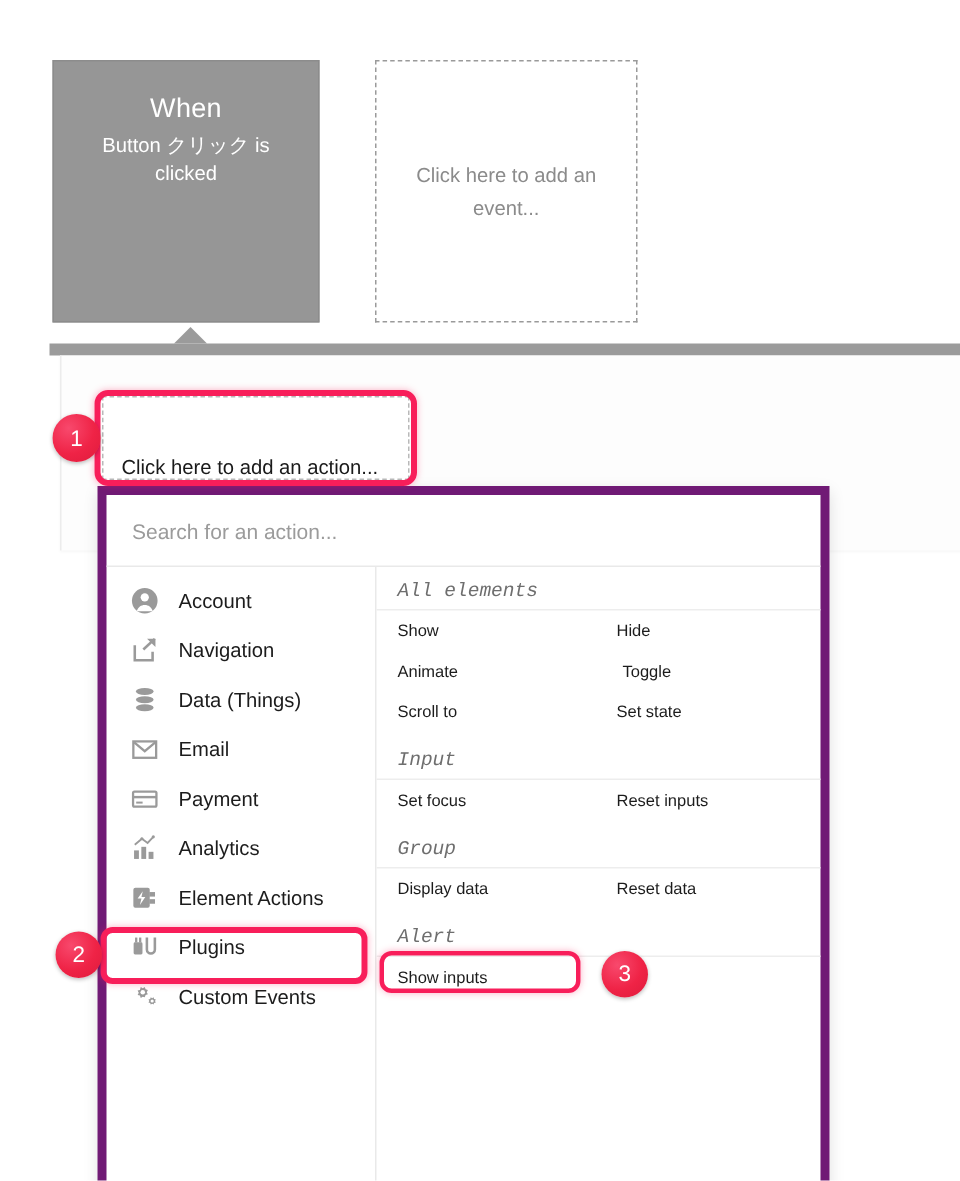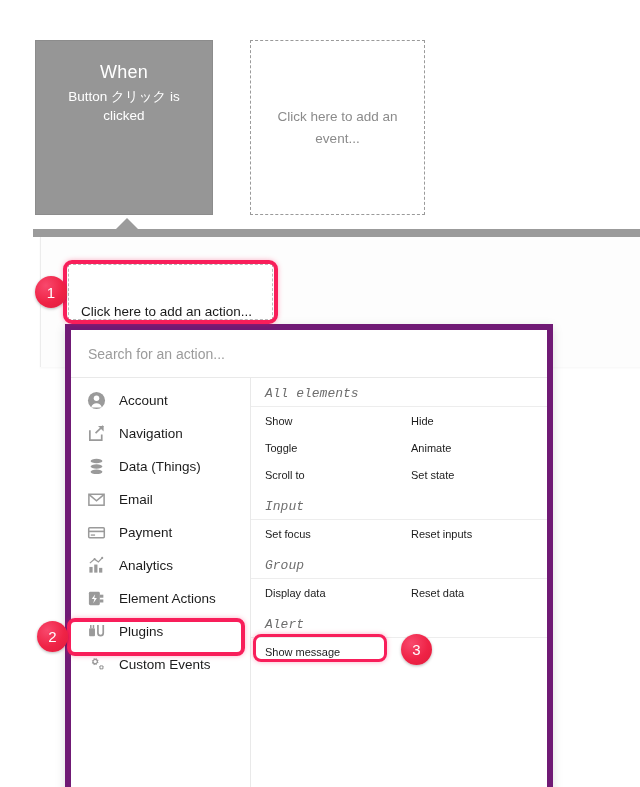--- a/index.html
+++ b/index.html
@@ -259,22 +259,22 @@
 
       <div class="dd-right">
 
         <div class="grp-head">All elements</div>
         <div class="grp-rows">
           <div class="grp-row">
             <div class="grp-cell c1">Show</div>
             <div class="grp-cell c2">Hide</div>
           </div>
           <div class="grp-row">
+            <div class="grp-cell c2">Animate</div>
             <div class="grp-cell c1">Toggle</div>
-            <div class="grp-cell c2">Animate</div>
           </div>
           <div class="grp-row grp-last">
             <div class="grp-cell c1">Scroll to</div>
             <div class="grp-cell c2">Set state</div>
           </div>
         </div>
 
         <div class="grp-head">Input</div>
         <div class="grp-rows">
           <div class="grp-row grp-last">
@@ -287,21 +287,21 @@
         <div class="grp-rows">
           <div class="grp-row grp-last">
             <div class="grp-cell c1">Display data</div>
             <div class="grp-cell c2">Reset data</div>
           </div>
         </div>
 
         <div class="grp-head">Alert</div>
         <div class="grp-rows">
           <div class="grp-row">
-            <div class="grp-cell c1">Show message</div>
+            <div class="grp-cell c1">Show inputs</div>
           </div>
         </div>
 
       </div>
     </div>
   </div>
 
   <div class="ring" id="ring1"></div>
   <div class="ring" id="ring2"></div>
   <div class="ring" id="ring3"></div>

